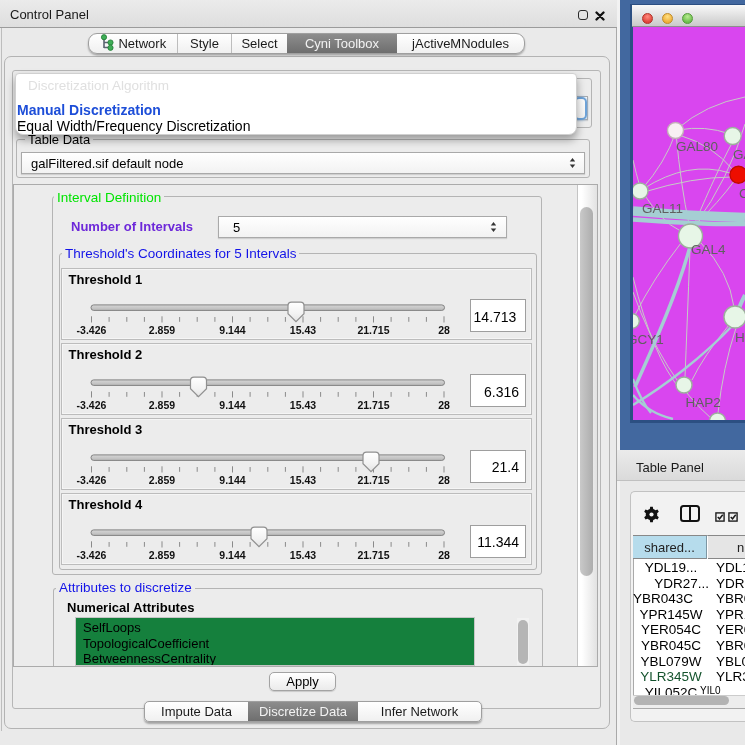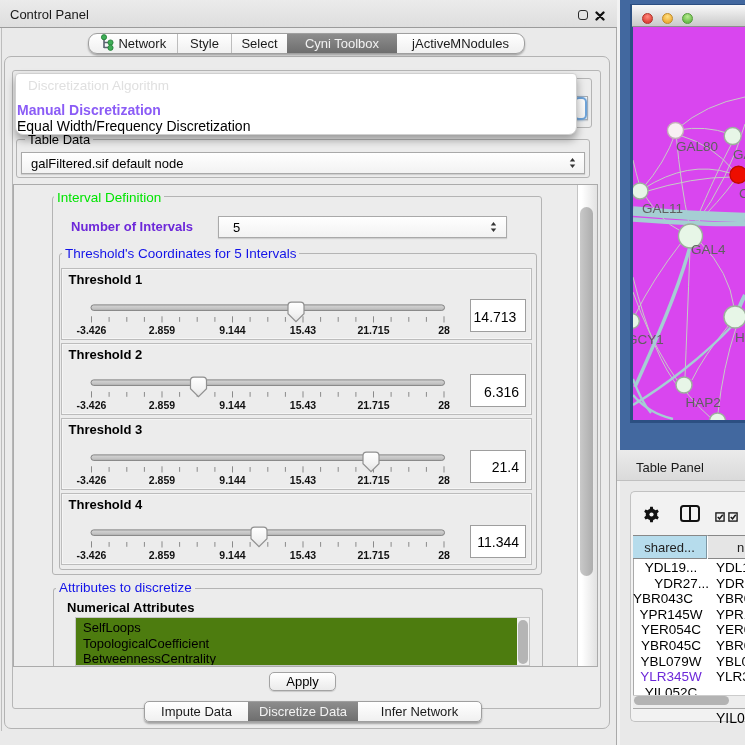--- a/index.html
+++ b/index.html
@@ -231,21 +231,21 @@
       <text x="170.5" y="64.8" text-anchor="middle" font-size="10.5" font-weight="bold" fill="#111">9.144</text>
       <text x="241.0" y="64.8" text-anchor="middle" font-size="10.5" font-weight="bold" fill="#111">15.43</text>
       <text x="311.5" y="64.8" text-anchor="middle" font-size="10.5" font-weight="bold" fill="#111">21.715</text>
       <text x="382.0" y="64.8" text-anchor="middle" font-size="10.5" font-weight="bold" fill="#111">28</text>
 <path d="M189.0,40.2 L189.0,36.7 Q189.0,33.2 192.5,33.2 L201.5,33.2 Q205.0,33.2 205.0,36.7 L205.0,44.7 L197.0,52.7 L189.0,44.7 Z" fill="url(#thg)" stroke="#909090" stroke-width="1.2"></path>
 </svg></div>
 <div class="vbox" style="top:524.9px;">11.344</div>
 <div class="abs" style="left:53px;top:588px;width:490px;height:78px;border:1px solid #b4b4b4;border-top-left-radius:3px;border-top-right-radius:3px;border-bottom:none;"></div>
 <div class="glabel" style="left:56px;top:579.5px;color:#1414e8;font-size:13.5px;">Attributes to discretize</div>
 <div class="abs" style="left:67px;top:600px;font-size:13px;font-weight:bold;color:#000;">Numerical Attributes</div>
-<div class="abs" style="left:75px;top:617px;width:455px;height:49px;background:#4d7c0f;border:1px solid #c6c6c6;overflow:hidden;font-size:13px;color:#000;">
+<div class="abs" style="left:75px;top:617px;width:400px;height:49px;background:#15803d;border:1px solid #c6c6c6;overflow:hidden;font-size:13px;color:#000;">
 <div style="padding:2px 0 0 7px;line-height:15.5px;">SelfLoops<br>TopologicalCoefficient<br>BetweennessCentrality</div>
   </div>
 <div class="abs" style="left:517px;top:618px;width:12px;height:47px;background:#f2f2f2;"></div>
 <div class="abs" style="left:518px;top:620px;width:10px;height:44px;background:#b5b5b5;border-radius:5px;"></div>
 <div class="abs" style="left:269px;top:672px;width:67px;height:19px;background:linear-gradient(#ffffff,#ebebeb);border:1px solid #a3a3a3;border-radius:5px;font-size:13px;color:#000;text-align:center;line-height:17px;box-shadow:0 1px 1px rgba(0,0,0,0.15);">Apply</div>
 <div class="abs" style="left:144px;top:701px;width:338px;height:21px;border:1px solid #9f9f9f;border-radius:5px;background:linear-gradient(#ffffff,#f0f0f0);box-shadow:0 1.5px 2px rgba(0,0,0,0.3);line-height:20px;white-space:nowrap;overflow:hidden;">
 <div class="seg" style="width:103px;">Impute Data</div><div class="seg" style="width:110px;background:linear-gradient(#8d8d8d,#6e6e6e);color:#f2f2f2;">Discretize Data</div><div class="seg" style="width:123px;">Infer Network</div></div>
 <div class="abs" style="left:620px;top:0;width:125px;height:450px;background:#42689f;"></div>
 <div class="abs" style="left:630px;top:4px;width:115px;height:419px;background:#2c4f82;"></div>
 <div class="abs" style="left:632px;top:5px;width:113px;height:22px;background:linear-gradient(#f9f9f9,#c9c9c9);border-bottom:1px solid #8e8e8e;"></div>
@@ -336,22 +336,22 @@
 <div class="abs" style="left:633px;top:591.2px;width:76px;height:15.6px;font-size:13.5px;color:#000;text-align:left;white-space:nowrap;overflow:hidden;">YBR043C</div>
 <div class="abs" style="left:716px;top:591.2px;width:29px;height:15.6px;font-size:13.5px;color:#000;white-space:nowrap;overflow:hidden;">YBR0</div>
 <div class="abs" style="left:633px;top:606.8px;width:76px;height:15.6px;font-size:13.5px;color:#000;text-align:center;white-space:nowrap;overflow:hidden;">YPR145W</div>
 <div class="abs" style="left:716px;top:606.8px;width:29px;height:15.6px;font-size:13.5px;color:#000;white-space:nowrap;overflow:hidden;">YPR1</div>
 <div class="abs" style="left:633px;top:622.4px;width:76px;height:15.6px;font-size:13.5px;color:#000;text-align:center;white-space:nowrap;overflow:hidden;">YER054C</div>
 <div class="abs" style="left:716px;top:622.4px;width:29px;height:15.6px;font-size:13.5px;color:#000;white-space:nowrap;overflow:hidden;">YER0</div>
 <div class="abs" style="left:633px;top:638.0px;width:76px;height:15.6px;font-size:13.5px;color:#000;text-align:center;white-space:nowrap;overflow:hidden;">YBR045C</div>
 <div class="abs" style="left:716px;top:638.0px;width:29px;height:15.6px;font-size:13.5px;color:#000;white-space:nowrap;overflow:hidden;">YBR0</div>
 <div class="abs" style="left:633px;top:653.6px;width:76px;height:15.6px;font-size:13.5px;color:#000;text-align:center;white-space:nowrap;overflow:hidden;">YBL079W</div>
 <div class="abs" style="left:716px;top:653.6px;width:29px;height:15.6px;font-size:13.5px;color:#000;white-space:nowrap;overflow:hidden;">YBL0</div>
-<div class="abs" style="left:633px;top:669.2px;width:76px;height:15.6px;font-size:13.5px;color:#6d28d9;text-align:center;white-space:nowrap;overflow:hidden;">YLR345W</div>
+<div class="abs" style="left:633px;top:669.2px;width:76px;height:15.6px;font-size:13.5px;color:#14532d;text-align:center;white-space:nowrap;overflow:hidden;">YLR345W</div>
 <div class="abs" style="left:716px;top:669.2px;width:29px;height:15.6px;font-size:13.5px;color:#000;white-space:nowrap;overflow:hidden;">YLR3</div>
 <div class="abs" style="left:633px;top:684.8px;width:76px;height:15.6px;font-size:13.5px;color:#000;text-align:center;white-space:nowrap;overflow:hidden;">YIL052C</div>
-<div class="abs" style="left:716px;top:684.8px;width:29px;height:15.6px;font-size:14px;color:#000;white-space:nowrap;overflow:hidden;margin-top:25px;">YIL0</div>
+<div class="abs" style="left:700px;top:684.8px;width:29px;height:15.6px;font-size:10px;color:#000;white-space:nowrap;overflow:hidden;">YIL0</div>
 <div class="abs" style="left:633px;top:694.5px;width:112px;height:13px;background:#ededed;border-top:1px solid #ccc;"></div>
 <div class="abs" style="left:634px;top:696px;width:95px;height:9px;background:#b3b3b3;border-radius:4.5px;"></div>
 <div class="abs" style="left:15px;top:73px;width:562px;height:62px;background:#ffffff;border:1px solid #d0d0d0;border-radius:4px 4px 8px 8px;box-shadow:0 5px 9px rgba(0,0,0,0.35);z-index:50;">
 <div class="abs" style="left:12px;top:4px;font-size:13.5px;color:#e0e0e0;">Discretization Algorithm</div>
-<div class="abs" style="left:1px;top:28px;font-size:14px;font-weight:bold;color:#8b5cf6;">Manual Discretization</div>
+<div class="abs" style="left:1px;top:28px;font-size:14px;font-weight:bold;color:#1d4ed8;">Manual Discretization</div>
 <div class="abs" style="left:1px;top:43.5px;font-size:14px;color:#000;">Equal Width/Frequency Discretization</div>
 </div>
 </body></html>

